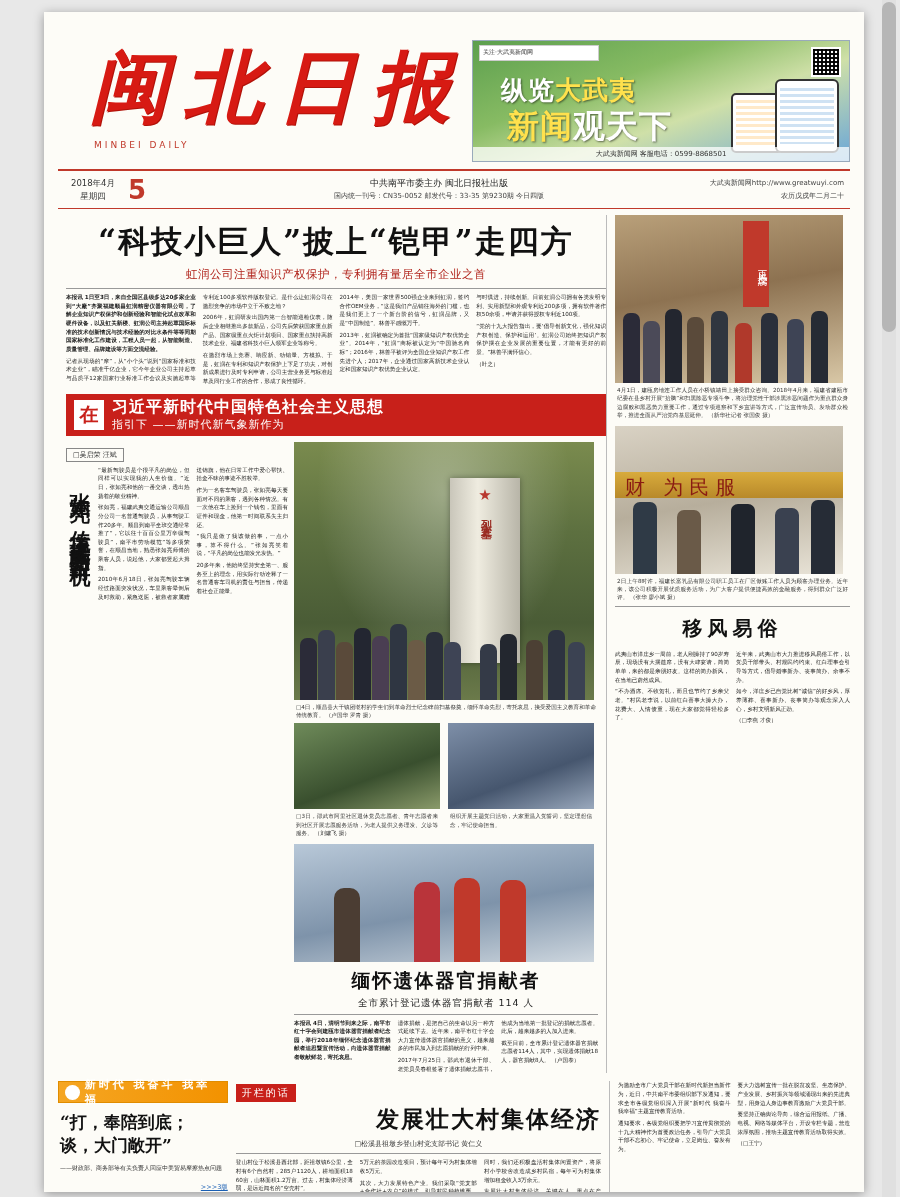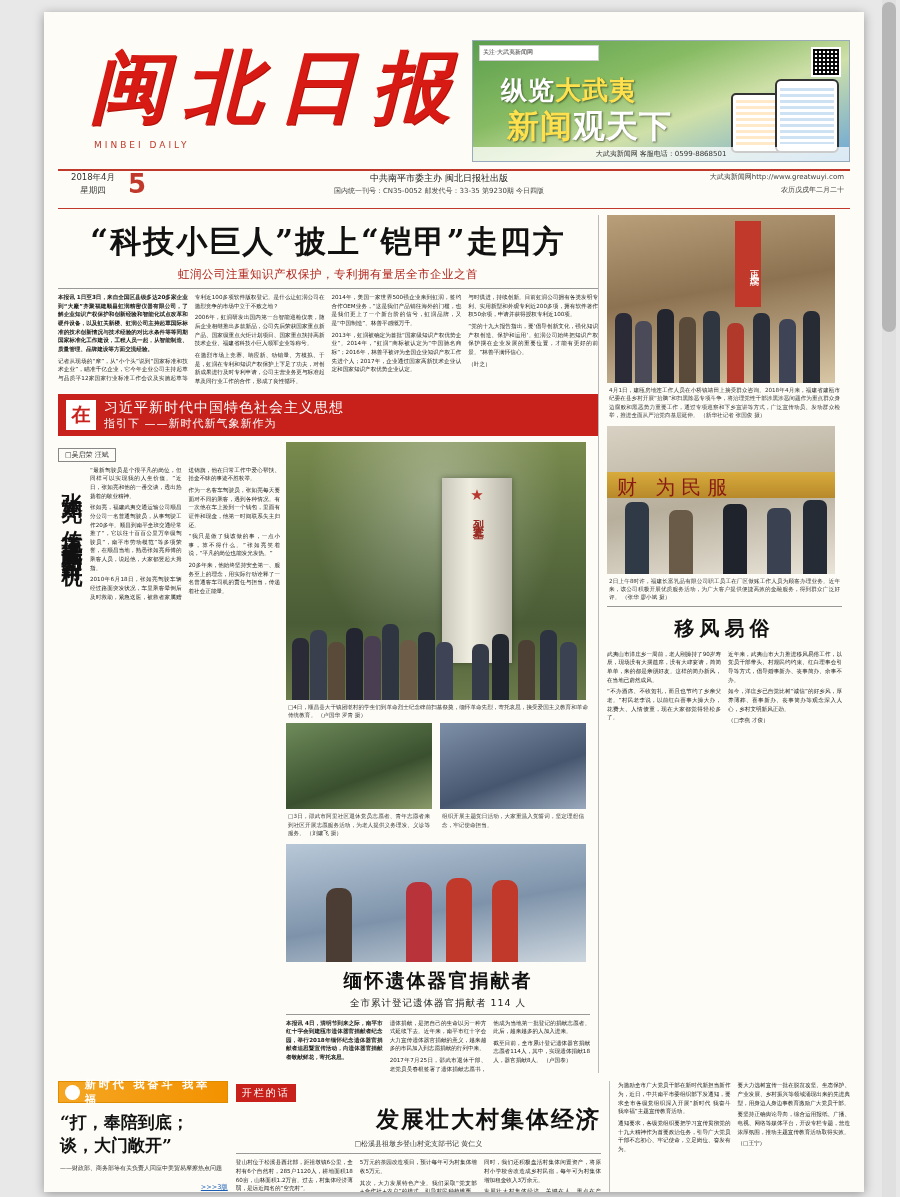--- a/index.html
+++ b/index.html
@@ -126,39 +126,40 @@
   }
 
   
   .infobar {
     position: relative;
     margin: 2px 14px 0 14px;
     border-top: 2px solid #c0392b;
     border-bottom: 1px solid #c0392b;
     height: 40px;
     display: flex;
-    align-items: flex-start;
+    align-items: center;
     font-size: 8px;
     color: #333;
   }
   .date-block {
     width: 120px; display: flex; align-items: center; padding-left: 6px;
   }
   .date-left { font-size: 8.5px; line-height: 1.5; text-align: center; width: 58px; }
   .date-big { font-size: 26px; font-weight: bold; color: #c0392b; margin: 0 6px; line-height: 1; }
   .pub-center { flex: 1; text-align: center; line-height: 1.7; }
   .pub-center .row1 { font-size: 9px; color: #222; }
   .pub-center .row2 { font-size: 7px; color: #444; }
   .pub-right { width: 150px; text-align: right; padding-right: 6px; font-size: 7px; line-height: 1.8; color: #444; }
 
   
   .body-grid {
     display: flex;
     padding: 6px 14px 8px 14px;
     gap: 0;
+    justify-content: flex-end;
   }
   .col-main { width: 540px; }
   .col-right { width: 244px; border-left: 1px solid #bbb; padding-left: 8px; }
 
   
   .lead-headline {
     text-align: center;
     font-family: "DejaVu Serif", "Liberation Serif", serif;
     font-weight: bold;
     font-size: 31px;
@@ -204,21 +205,21 @@
   }
   .red-strip .zai {
     width: 30px; height: 30px;
     background: #fff; color: #c8201a;
     font-size: 19px; font-weight: bold;
     display: flex; align-items: center; justify-content: center;
     font-family: "DejaVu Serif", serif;
     margin-right: 8px;
   }
   .red-strip .lines { line-height: 1.35; }
-  .red-strip .l1 { font-size: 14px; font-weight: normal; letter-spacing: 1px; }
+  .red-strip .l1 { font-size: 16px; font-weight: bold; letter-spacing: 1px; }
   .red-strip .l2 { font-size: 11px; letter-spacing: 1px; }
 
   
   .feature-row { display: flex; gap: 6px; margin-top: 4px; }
   .vert-title {
     writing-mode: vertical-rl;
     text-orientation: upright;
     font-family: "DejaVu Serif", serif;
     font-weight: bold;
     font-size: 21px;

